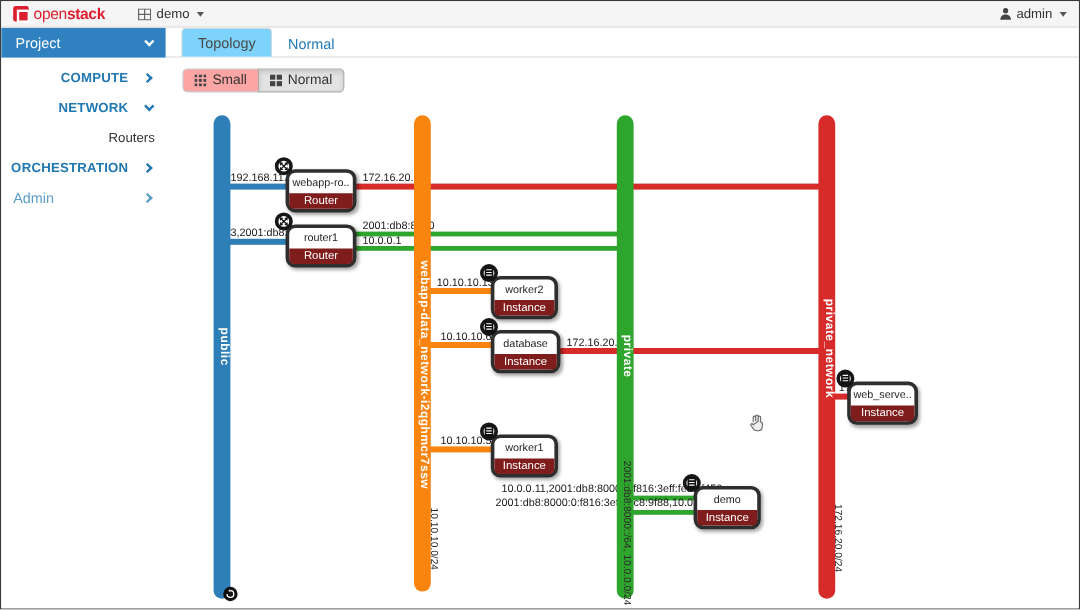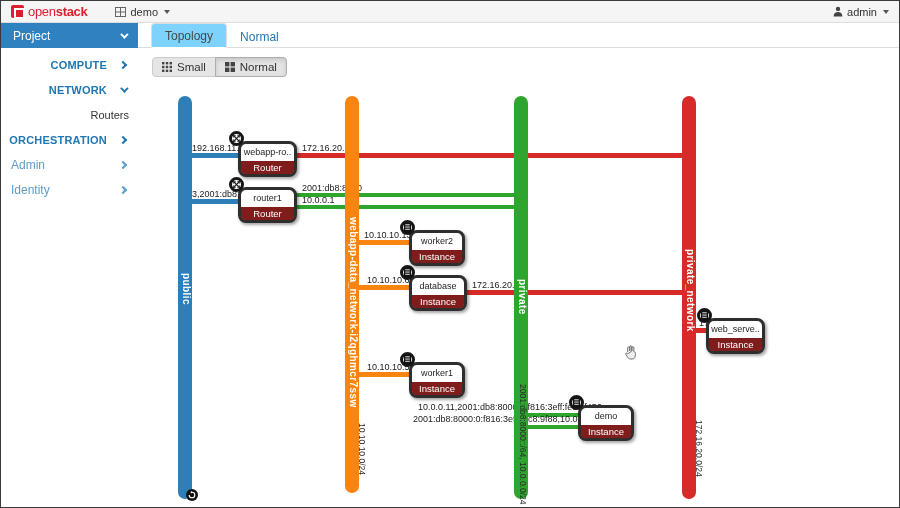--- a/index.html
+++ b/index.html
@@ -38,21 +38,21 @@
   .chev-down  { transform:rotate(45deg) translateY(-2px); }
 
   
   .main { position:absolute; left:137px; top:22px; right:0; bottom:0; background:#fff; }
   .tabbar { height:25px; border-bottom:1px solid #ddd; display:flex; align-items:flex-end; padding-left:13px; }
   .tab { font-size:12px; padding:5px 13px 4px; margin-bottom:-1px; }
   .tab.active { background:#7dd3fc; border:1px solid #ddd; border-bottom:1px solid #fff;
                 border-radius:4px 4px 0 0; color:#484848; }
   .tab.link { color:#2178b5; cursor:pointer; }
   .btn-group { margin:9px 0 0 14px; display:inline-flex; }
-  .btn { display:inline-flex; align-items:center; gap:5px; font-size:11.5px; color:#333; background:#e5e5e5;
+  .btn { display:inline-flex; align-items:center; gap:5px; font-size:11.5px; color:#333; background:#fca5a5;
          border:1px solid #ccc; padding:3px 9px; cursor:pointer; font-family:inherit; }
   .btn.left { border-radius:4px 0 0 4px; }
   .btn.right { border-radius:0 4px 4px 0; margin-left:-1px; }
   .btn.active { background:#e3e3e3; border-color:#adadad; box-shadow:inset 0 2px 4px rgba(0,0,0,.13); }
 
   
   .diagram { position:absolute; inset:0; pointer-events:none; }
   .diagram * { pointer-events:auto; }
   .tline { position:absolute; z-index:1; }
   .ip { position:absolute; z-index:2; font-size:9px; color:#1b1b1b; white-space:nowrap; }
@@ -130,24 +130,20 @@
     </div>
     <div class="srow sub">
       <span>Routers</span>
     </div>
     <div class="srow section">
       <span class="lbl">ORCHESTRATION</span>
       <span class="chev chev-right"></span>
     </div>
     <div class="srow top">
       <span>Admin</span>
-      <span class="chev chev-right"></span>
-    </div>
-    <div class="srow top">
-      <span>Identity</span>
       <span class="chev chev-right"></span>
     </div>
   </aside>
 
   <main class="main">
     <div class="tabbar">
       <div class="tab active">Topology</div>
       <div class="tab link">Normal</div>
     </div>
     <div class="btn-group">

